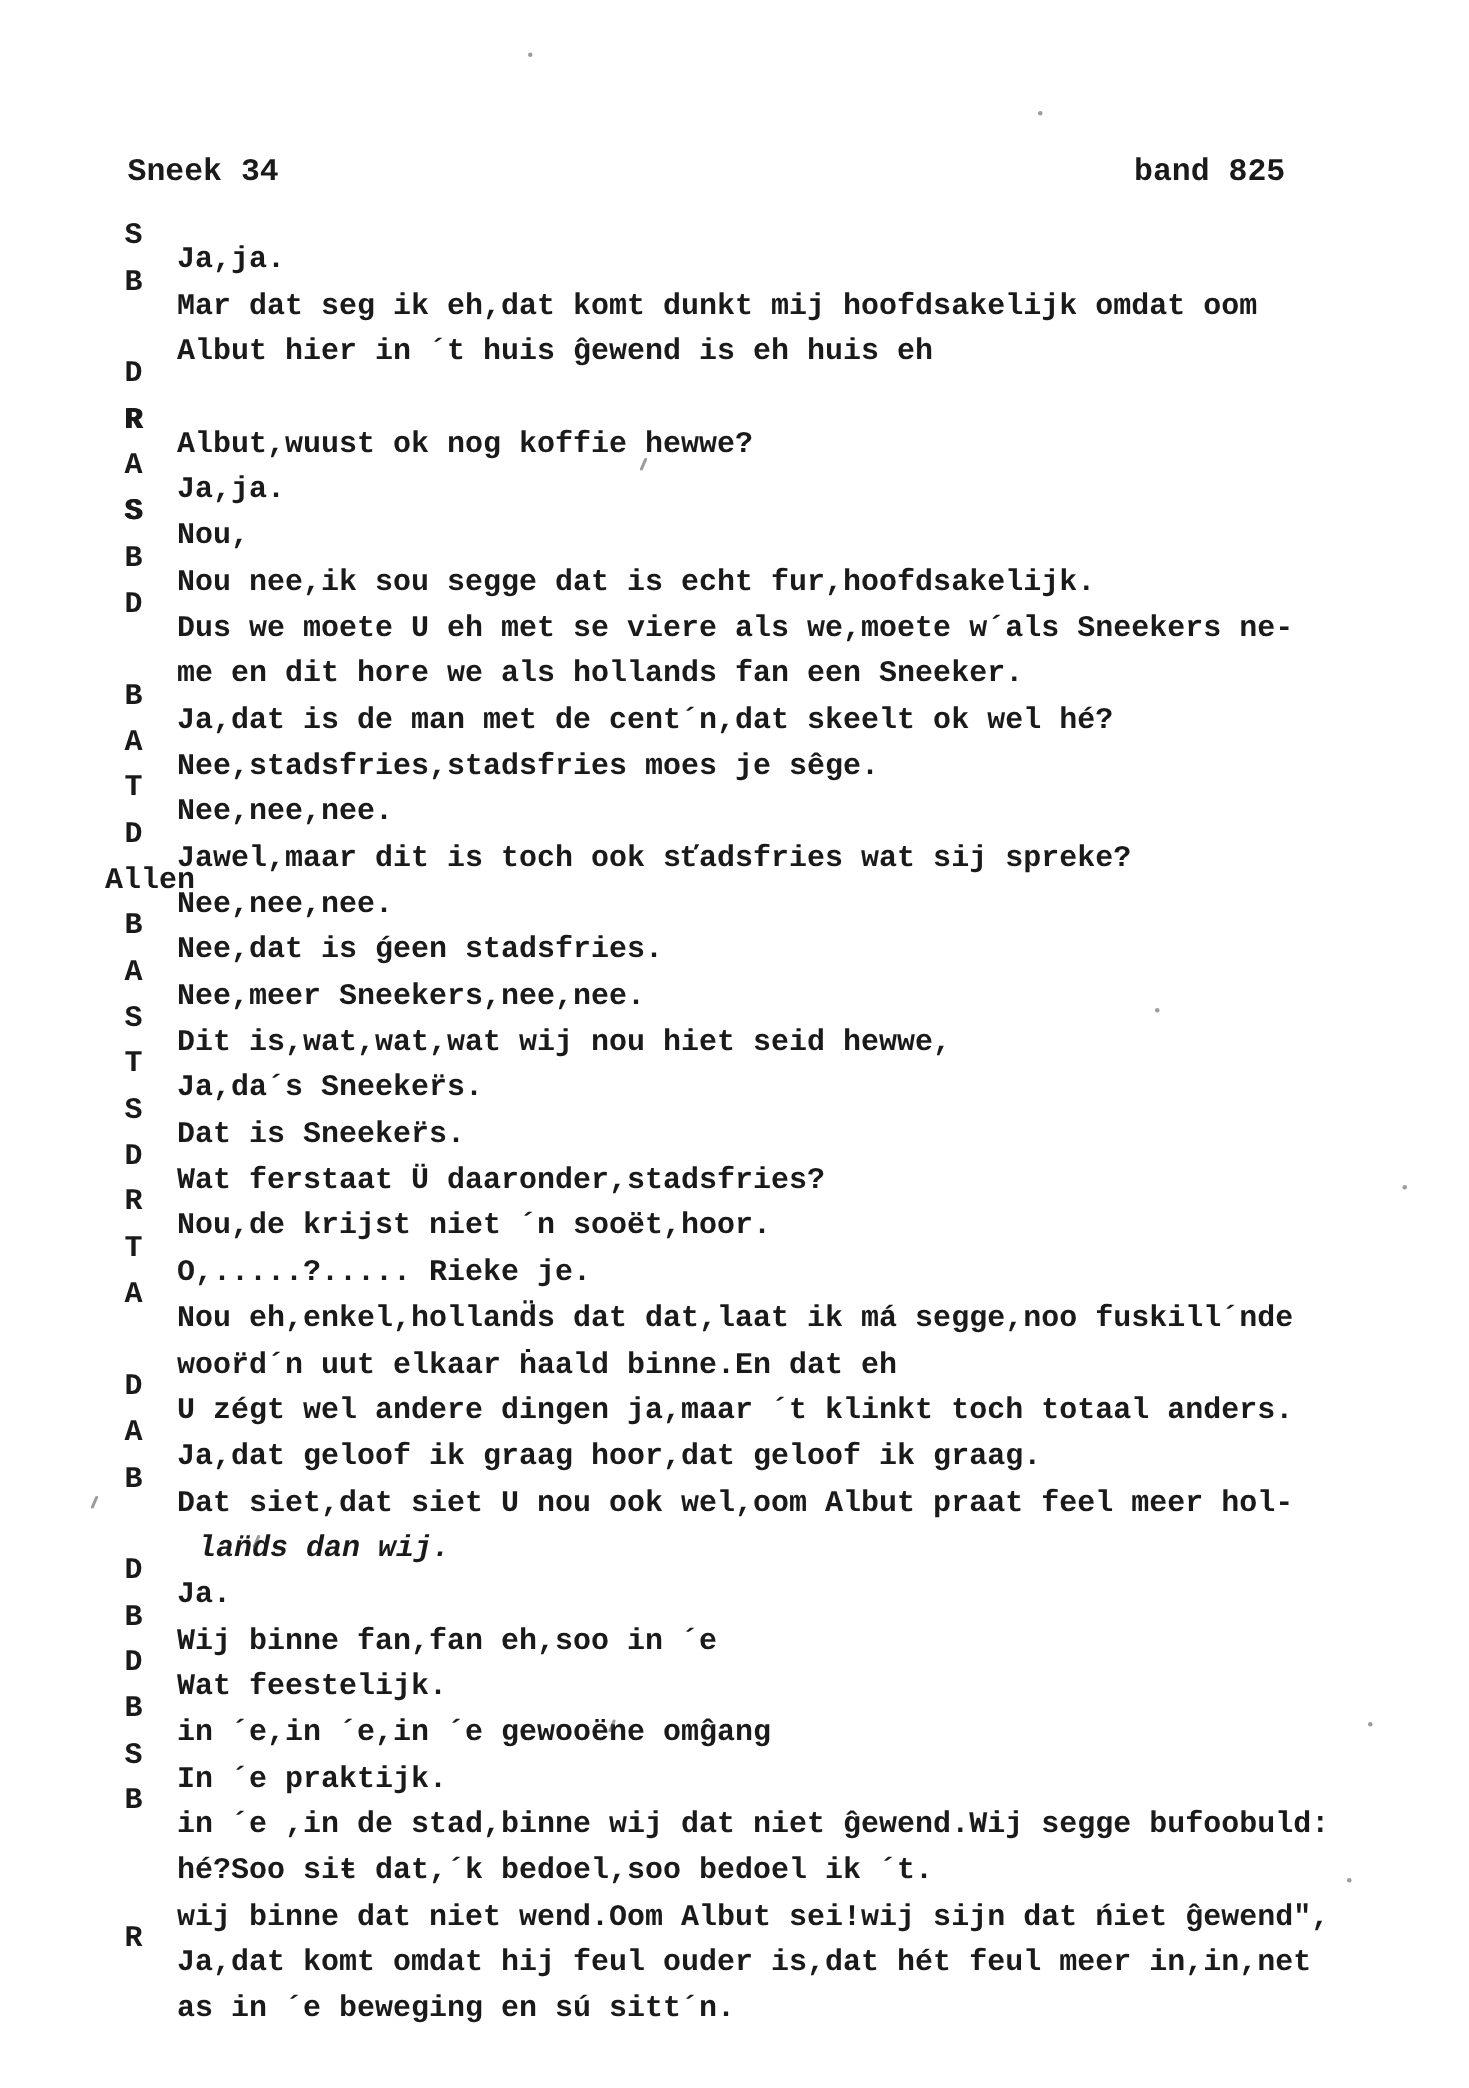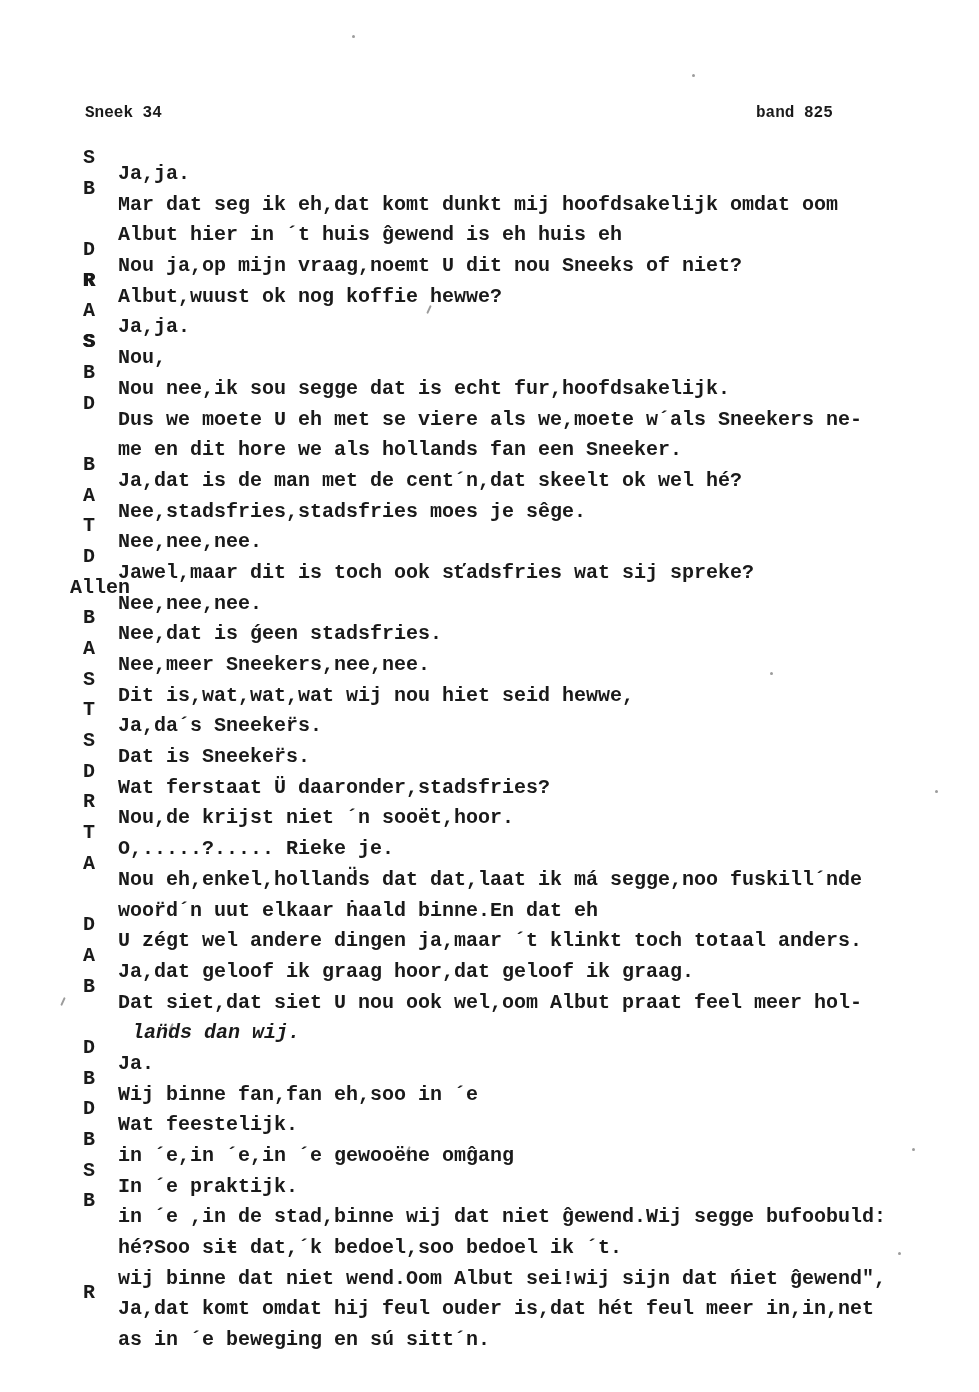--- a/index.html
+++ b/index.html
@@ -5,21 +5,21 @@
   html,body{margin:0;padding:0;}
   body{
     width:979px;height:1392px;position:relative;overflow:hidden;
     background:#ffffff;
     font-family:"Liberation Mono","DejaVu Sans Mono",monospace;
     font-weight:bold;
     color:#1a1a1a;
     -webkit-font-smoothing:antialiased;
   }
   .page{position:absolute;inset:0;}
-  .hdr{position:absolute;top:104px;font-size:16px;white-space:pre;}
+  .hdr{position:absolute;top:104px;font-size:21px;white-space:pre;}
   .hdr-left{left:85px;}
   .hdr-right{left:756px;}
   .doc{position:absolute;left:0;top:146px;width:979px;}
   .line{position:relative;height:30.7px;font-size:20px;white-space:pre;}
   .spk{position:absolute;top:0;left:83px;}
   .spk.wide{left:30px;margin-left:40px;}
   .txt{position:absolute;top:16px;left:118px;}
   .heavy{text-shadow:0.7px 0 0 currentColor, -0.4px 0 0 currentColor;}
   .speck{position:absolute;background:#4a4a4a;opacity:0.55;}
   .speck.dot{width:3px;height:3px;border-radius:50%;}
@@ -42,21 +42,20 @@
     <span class="txt">Mar dat seg ik eh,dat komt dunkt mij hoofdsakelijk omdat oom</span>
   </div>
 
   <div class="line">
     <span class="spk"></span>
     <span class="txt">Albut hier in ´t huis ĝewend is eh huis eh</span>
   </div>
 
   <div class="line">
     <span class="spk">D</span>
-    <span class="txt">Nou ja,op mijn vraag,noemt U dit nou Sneeks of niet?</span>
   </div>
 
   <div class="line">
     <span class="spk heavy">R</span>
     <span class="txt">Albut,wuust ok nog koffie hewwe?</span>
   </div>
 
   <div class="line">
     <span class="spk">A</span>
     <span class="txt">Ja,ja.</span>

